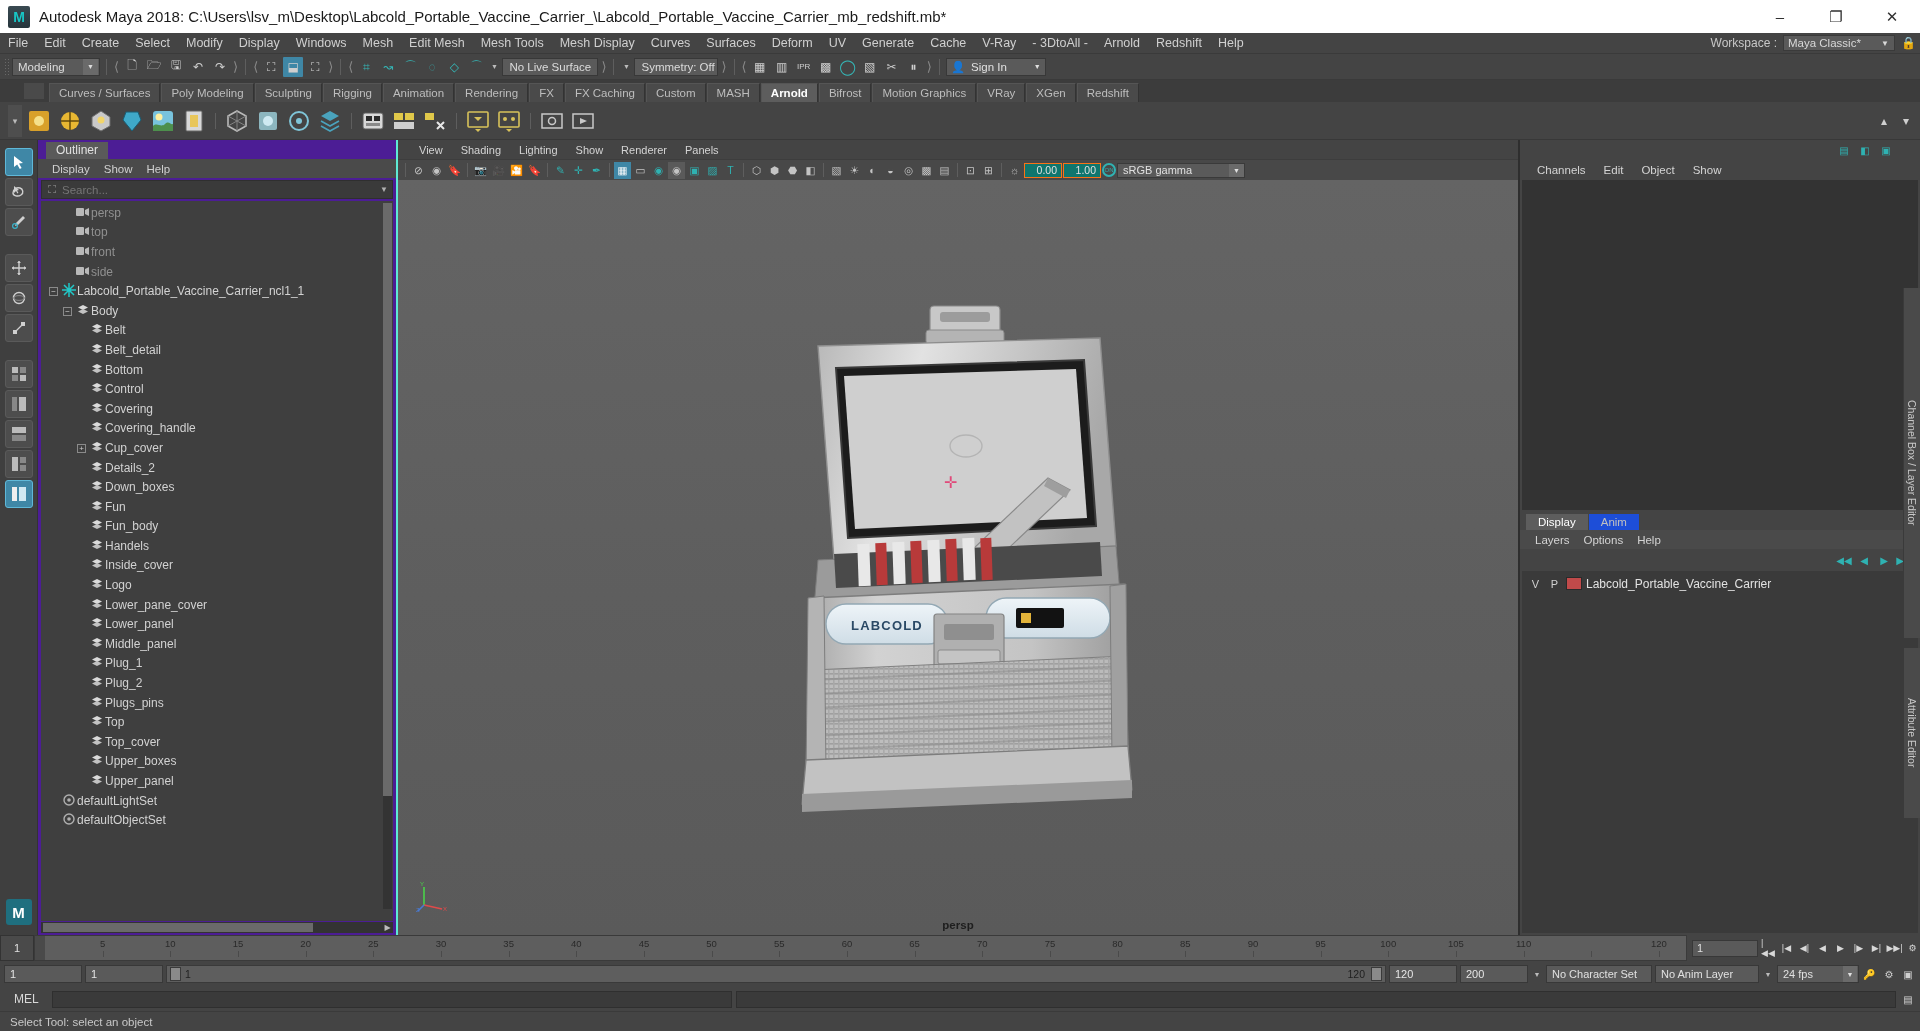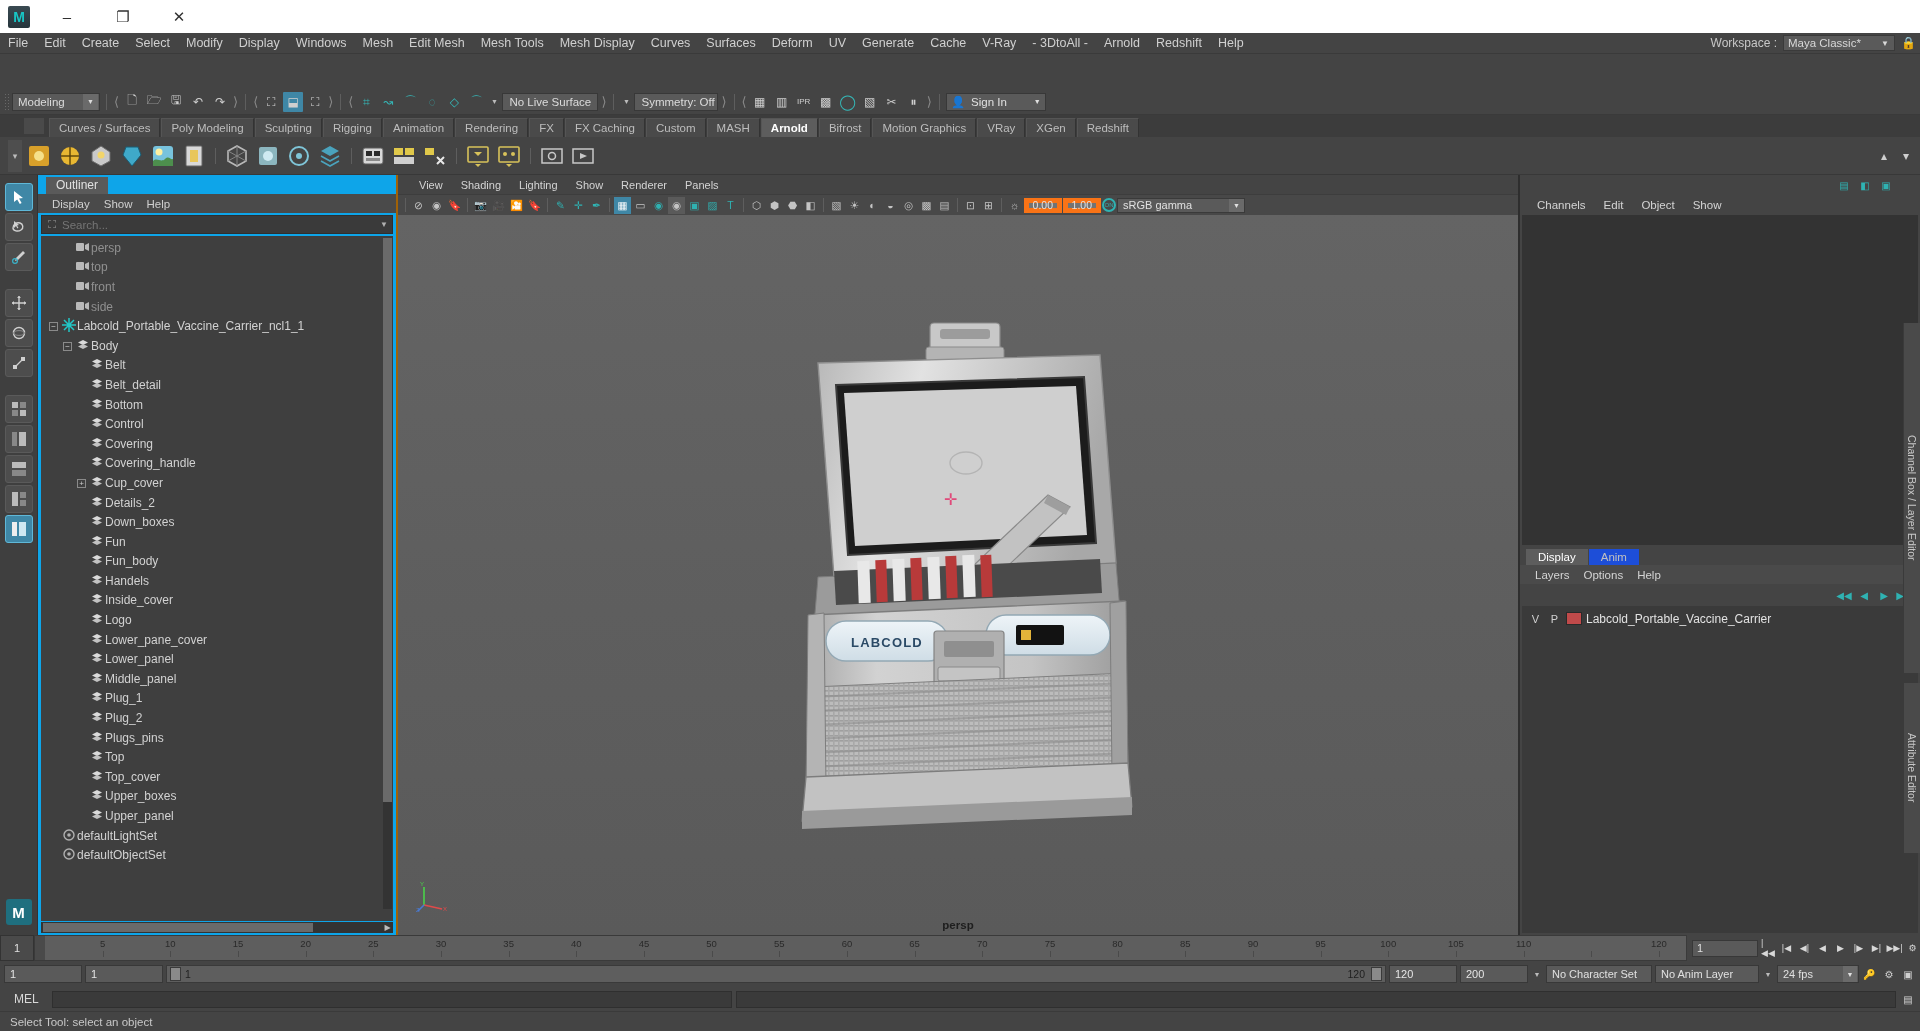--- a/index.html
+++ b/index.html
@@ -50,21 +50,21 @@
     color: #d8d8d8; position: relative;
   }
   .workspace-combo .arr {
     position: absolute; right: 2px; width: 14px; text-align: center; font-size: 8px;
   }
   .lock-ic { width: 13px; text-align: center; font-size: 12px; color: #c0c0c0; }
 
   
   .statusline {
     height: 26px; background: #444444; display: flex; align-items: center;
-    flex: none; gap: 2px; padding-left: 4px; border-bottom: 1px solid #3a3a3a; margin-top: 35px;
+    flex: none; gap: 2px; padding-left: 4px; border-bottom: 1px solid #3a3a3a;
   }
   .grip { width: 6px; height: 18px; flex: none;
     background-image: radial-gradient(#777 0.8px, transparent 0.9px);
     background-size: 3px 3px; opacity: .7; }
   .mode-combo {
     width: 88px; height: 18px; background: #5a5a5a; border: 1px solid #383838;
     font-size: 11.5px; display: flex; align-items: center; padding-left: 5px;
     color: #dcdcdc; position: relative; flex: none;
   }
   .mode-combo .arr { position: absolute; right: 1px; top: 0; width: 15px; height: 100%;
@@ -138,22 +138,22 @@
   .tool-gap { height: 14px; }
   .maya-badge {
     margin-top: auto; margin-bottom: 10px;
     width: 26px; height: 26px; background: #1f6f7f; color: #fff;
     display: flex; align-items: center; justify-content: center;
     font-size: 15px; font-weight: bold; border-radius: 3px;
   }
 
   
   .outliner {
-    width: 360px; background: #0ea5e9; flex: none; display: flex; flex-direction: column;
-    border-right: 2px solid #a16207;
+    width: 360px; background: #4c1d95; flex: none; display: flex; flex-direction: column;
+    border-right: 2px solid #5eead4;
   }
   .panel-tabrow { height: 19px; display: flex; align-items: flex-end; padding-left: 8px; }
   .panel-tab {
     background: #5a5a5a; color: #e0e0e0; font-size: 12px; padding: 1px 10px 2px 10px;
   }
   .panel-menu { height: 19px; display: flex; align-items: center; background: #4a4a4a; padding-left: 8px; gap: 2px; }
   .panel-menu .mi { font-size: 11.5px; color: #d0d0d0; padding: 0 6px; }
   .outliner-search {
     height: 19px; background: #3a3a3a; display: flex; align-items: center;
     margin: 2px 3px; border: 1px solid #2f2f2f;
@@ -196,21 +196,21 @@
   .view-toolbar {
     height: 21px; display: flex; align-items: center; gap: 1px; padding-left: 4px;
     background: #484848; border-top: 1px solid #3d3d3d;
   }
   .vt { width: 17px; height: 17px; display: flex; align-items: center;
         justify-content: center; font-size: 10.5px; color: #c4c4c4; flex: none;}
   .vt.teal { color: #2fb2b2; }
   .vt.on { background: #3f87a6; color: #fff; }
   .vsep { width: 1px; height: 14px; background: #5e5e5e; margin: 0 3px; flex: none; }
   .vnum {
-    width: 38px; height: 15px; background: #737373; border: 5px solid #f97316;
+    width: 38px; height: 15px; background: #0f766e; border: 1px solid #f97316;
     font-size: 10.5px; color: #e0e0e0; display: flex; align-items: center;
     justify-content: flex-end; padding-right: 4px; flex: none;
   }
   .gamma-combo {
     width: 128px; height: 15px; background: #5a5a5a; border: 1px solid #3a3a3a;
     font-size: 11px; color: #e0e0e0; display: flex; align-items: center;
     padding-left: 5px; position: relative; flex: none;
   }
   .gamma-combo .arr { position: absolute; right: 0; top: 0; bottom: 0; width: 15px;
      background: #6a6a6a; display:flex;align-items:center;justify-content:center;font-size:7px;}
@@ -306,20 +306,21 @@
   .statusbar {
     height: 20px; background: #444; display: flex; align-items: center;
     padding-left: 10px; font-size: 11.5px; color: #c8c8c8; border-top: 1px solid #3a3a3a;
   }
 </style>
 </head>
 <body>
 
 <div class="titlebar">
   <div class="app-logo">M</div>
+  <div class="title-text">Autodesk Maya 2018: C:\Users\lsv_m\Desktop\Labcold_Portable_Vaccine_Carrier_\Labcold_Portable_Vaccine_Carrier_mb_redshift.mb*</div>
   <div class="win-btns">
     <div class="win-btn">–</div>
     <div class="win-btn">❐</div>
     <div class="win-btn close">✕</div>
   </div>
 </div>
 
 <div class="menubar">
   <div id="menu-items" style="display:flex;align-items:center;height:100%">
       <div class="menu-item">File</div>

